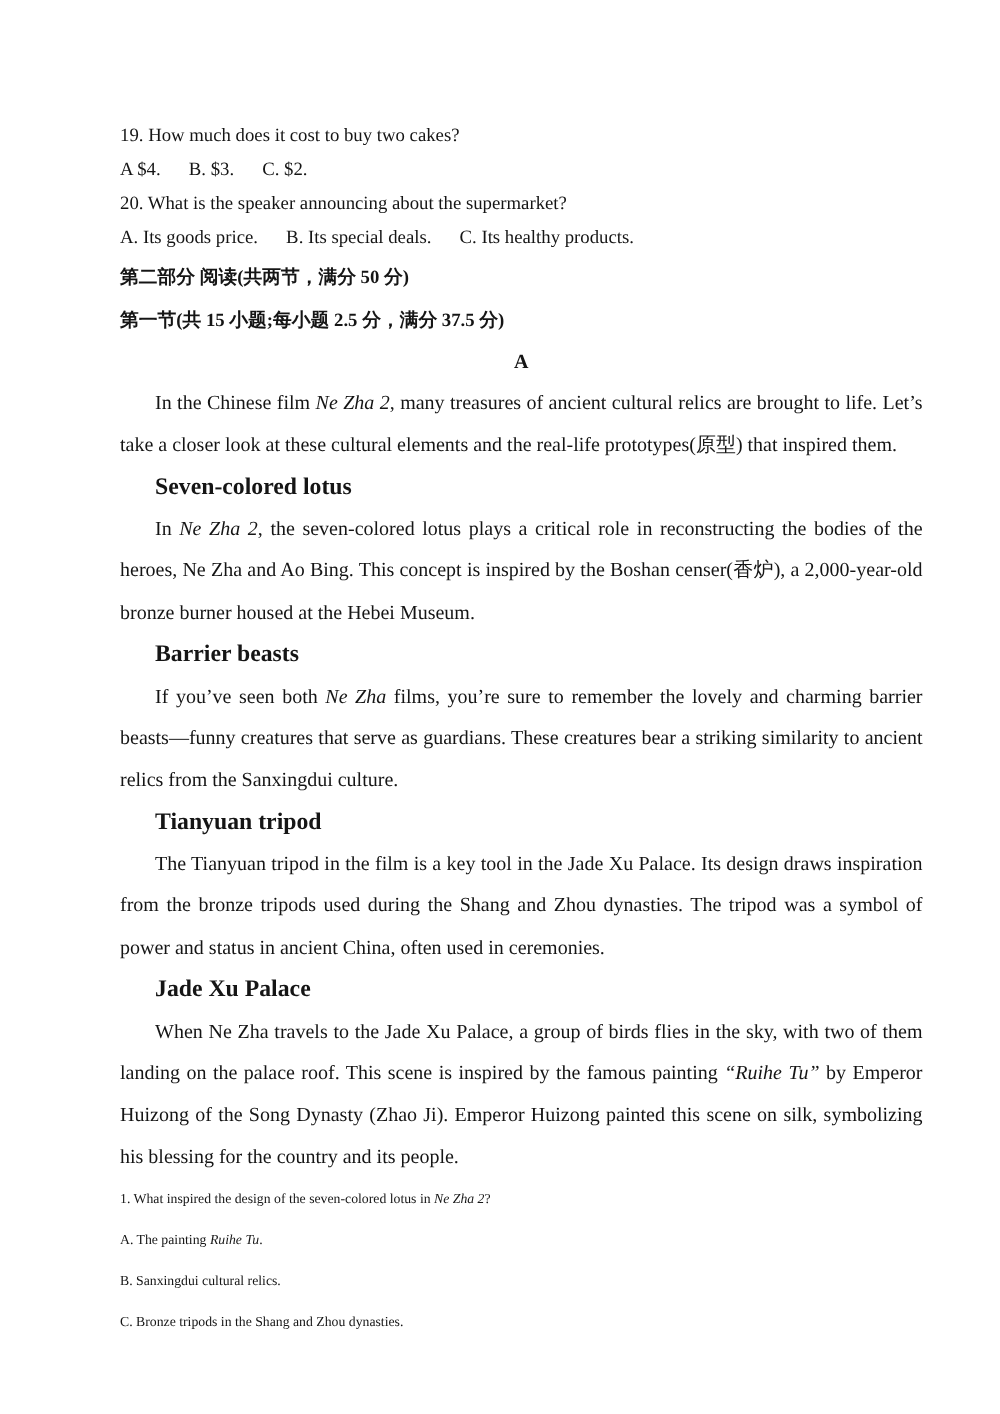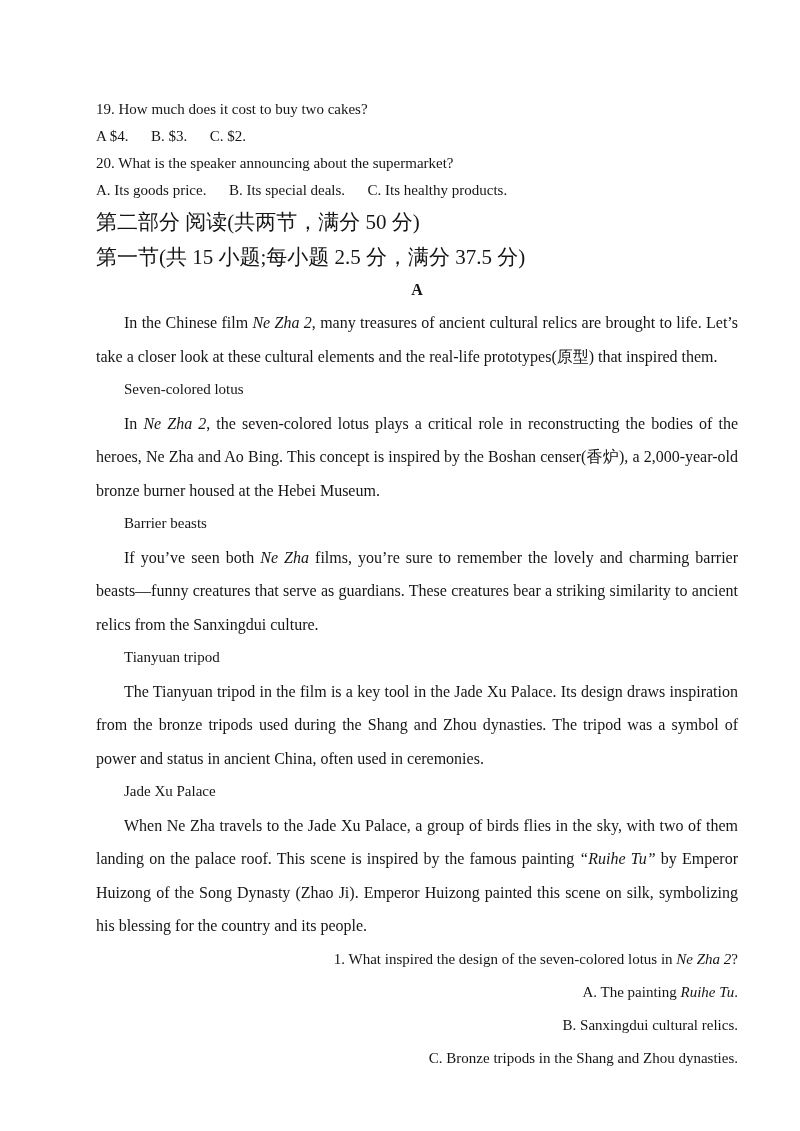--- a/index.html
+++ b/index.html
@@ -22,50 +22,49 @@
     margin-left: 24px;
   }
   .line {
     margin: 0;
     font-size: 15px;
     line-height: 27px;
     white-space: pre-wrap;
   }
   .cn-header {
     margin: 2px 0 0 0;
-    font-size: 21px;
-    font-weight: normal;
+    font-size: 15px;
+    font-weight: bold;
     line-height: 33px;
   }
   .passage-label {
     margin: 0;
     text-align: center;
     font-size: 16px;
     font-weight: bold;
     line-height: 32px;
   }
   .para {
     margin: 0;
     font-size: 16px;
     line-height: 33.5px;
     text-align: justify;
     text-indent: 28px;
   }
   .subhead {
     margin: 0;
     padding-left: 28px;
-    font-size: 15px;
-    font-weight: normal;
+    font-size: 19px;
+    font-weight: bold;
     line-height: 33.5px;
   }
   .q {
     margin: 0;
-    font-size: 15px;
+    font-size: 11px;
     line-height: 33px;
-    text-align: right;
   }
   .it { font-style: italic; }
 </style>
 </head>
 <body>
 
 <div class="page">
 
   <section>
     <p class="line">19. How much does it cost to buy two cakes?</p>

